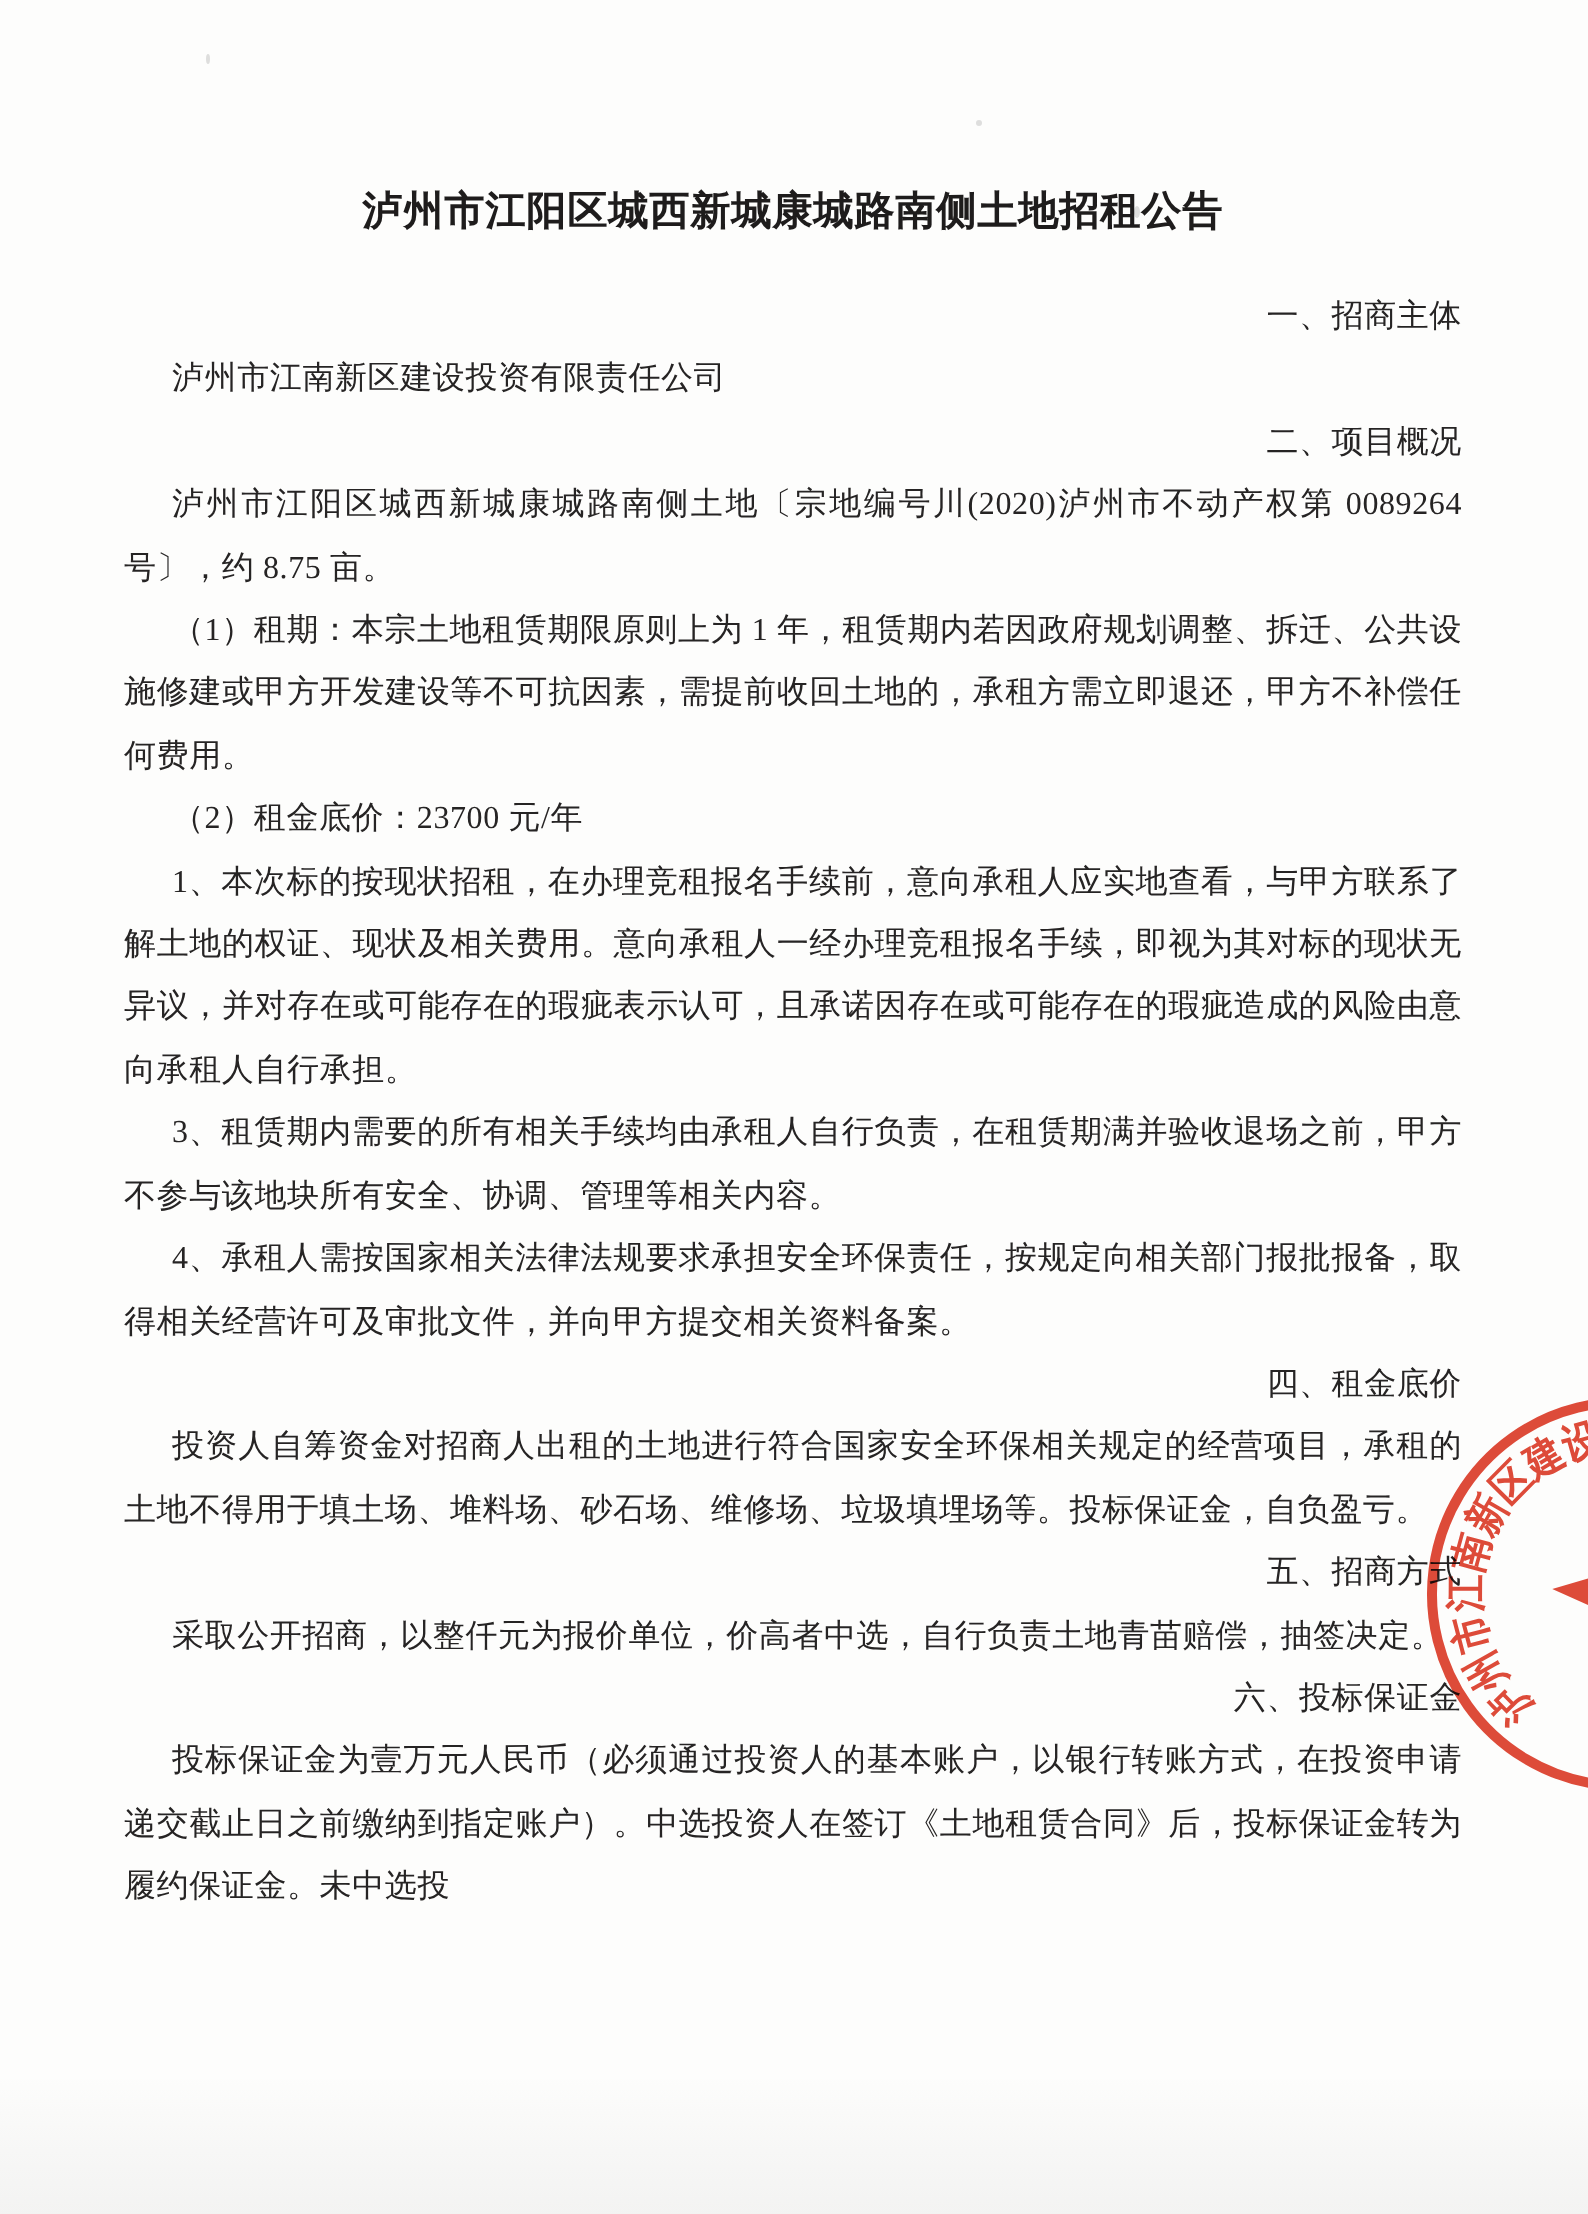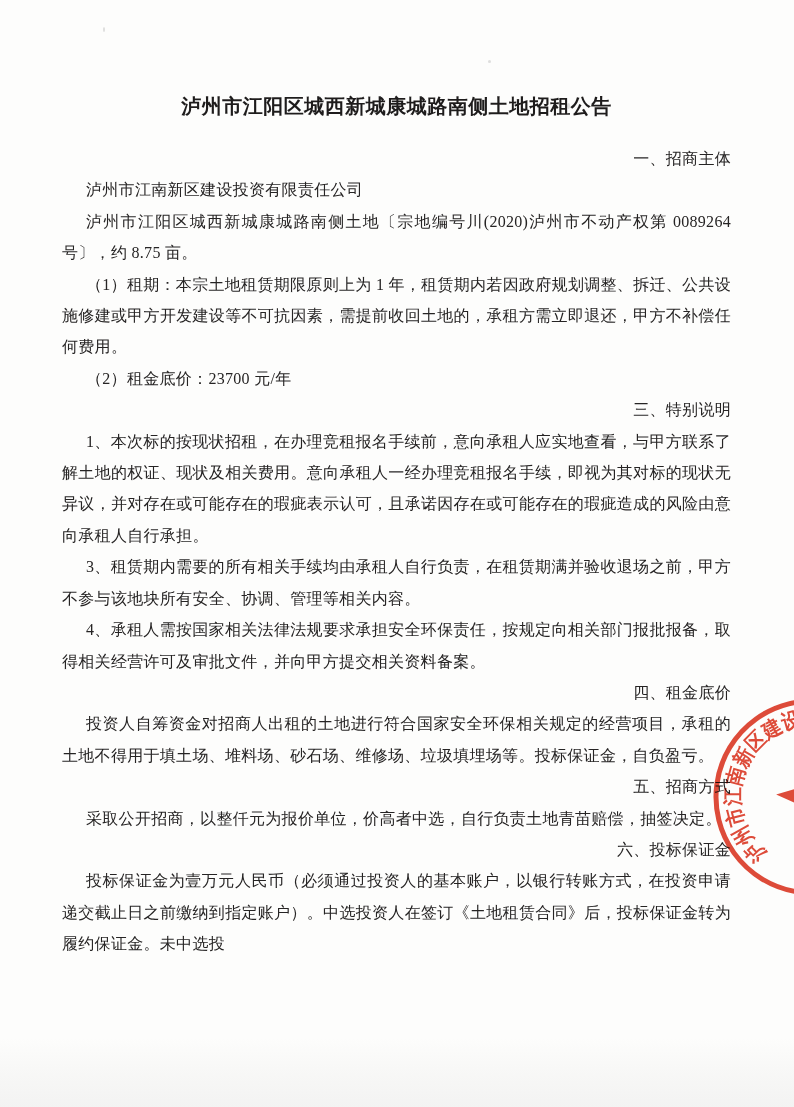--- a/index.html
+++ b/index.html
@@ -69,25 +69,25 @@
   <div class="speck speck1"></div>
   <div class="speck speck2"></div>
   <div class="speck speck3"></div>
 
   <div class="content">
     <h1 class="doc-title">泸州市江阳区城西新城康城路南侧土地招租公告</h1>
 
     <h2 class="heading">一、招商主体</h2>
     <p class="para">泸州市江南新区建设投资有限责任公司</p>
 
+    <h2 class="heading">二、项目概况</h2>
     <p class="para">泸州市江阳区城西新城康城路南侧土地〔宗地编号川(2020)泸州市不动产权第 0089264 号〕，约 8.75 亩。</p>
     <p class="para">（1）租期：本宗土地租赁期限原则上为 1 年，租赁期内若因政府规划调整、拆迁、公共设施修建或甲方开发建设等不可抗因素，需提前收回土地的，承租方需立即退还，甲方不补偿任何费用。</p>
     <p class="para">（2）租金底价：23700 元/年</p>
 
-    <h2 class="heading">三、特别说明</h2>
     <p class="para">1、本次标的按现状招租，在办理竞租报名手续前，意向承租人应实地查看，与甲方联系了解土地的权证、现状及相关费用。意向承租人一经办理竞租报名手续，即视为其对标的现状无异议，并对存在或可能存在的瑕疵表示认可，且承诺因存在或可能存在的瑕疵造成的风险由意向承租人自行承担。</p>
     <p class="para">3、租赁期内需要的所有相关手续均由承租人自行负责，在租赁期满并验收退场之前，甲方不参与该地块所有安全、协调、管理等相关内容。</p>
     <p class="para">4、承租人需按国家相关法律法规要求承担安全环保责任，按规定向相关部门报批报备，取得相关经营许可及审批文件，并向甲方提交相关资料备案。</p>
 
     <h2 class="heading">四、租金底价</h2>
     <p class="para">投资人自筹资金对招商人出租的土地进行符合国家安全环保相关规定的经营项目，承租的土地不得用于填土场、堆料场、砂石场、维修场、垃圾填埋场等。投标保证金，自负盈亏。</p>
 
     <h2 class="heading">五、招商方式</h2>
     <p class="para">采取公开招商，以整仟元为报价单位，价高者中选，自行负责土地青苗赔偿，抽签决定。</p>
 

